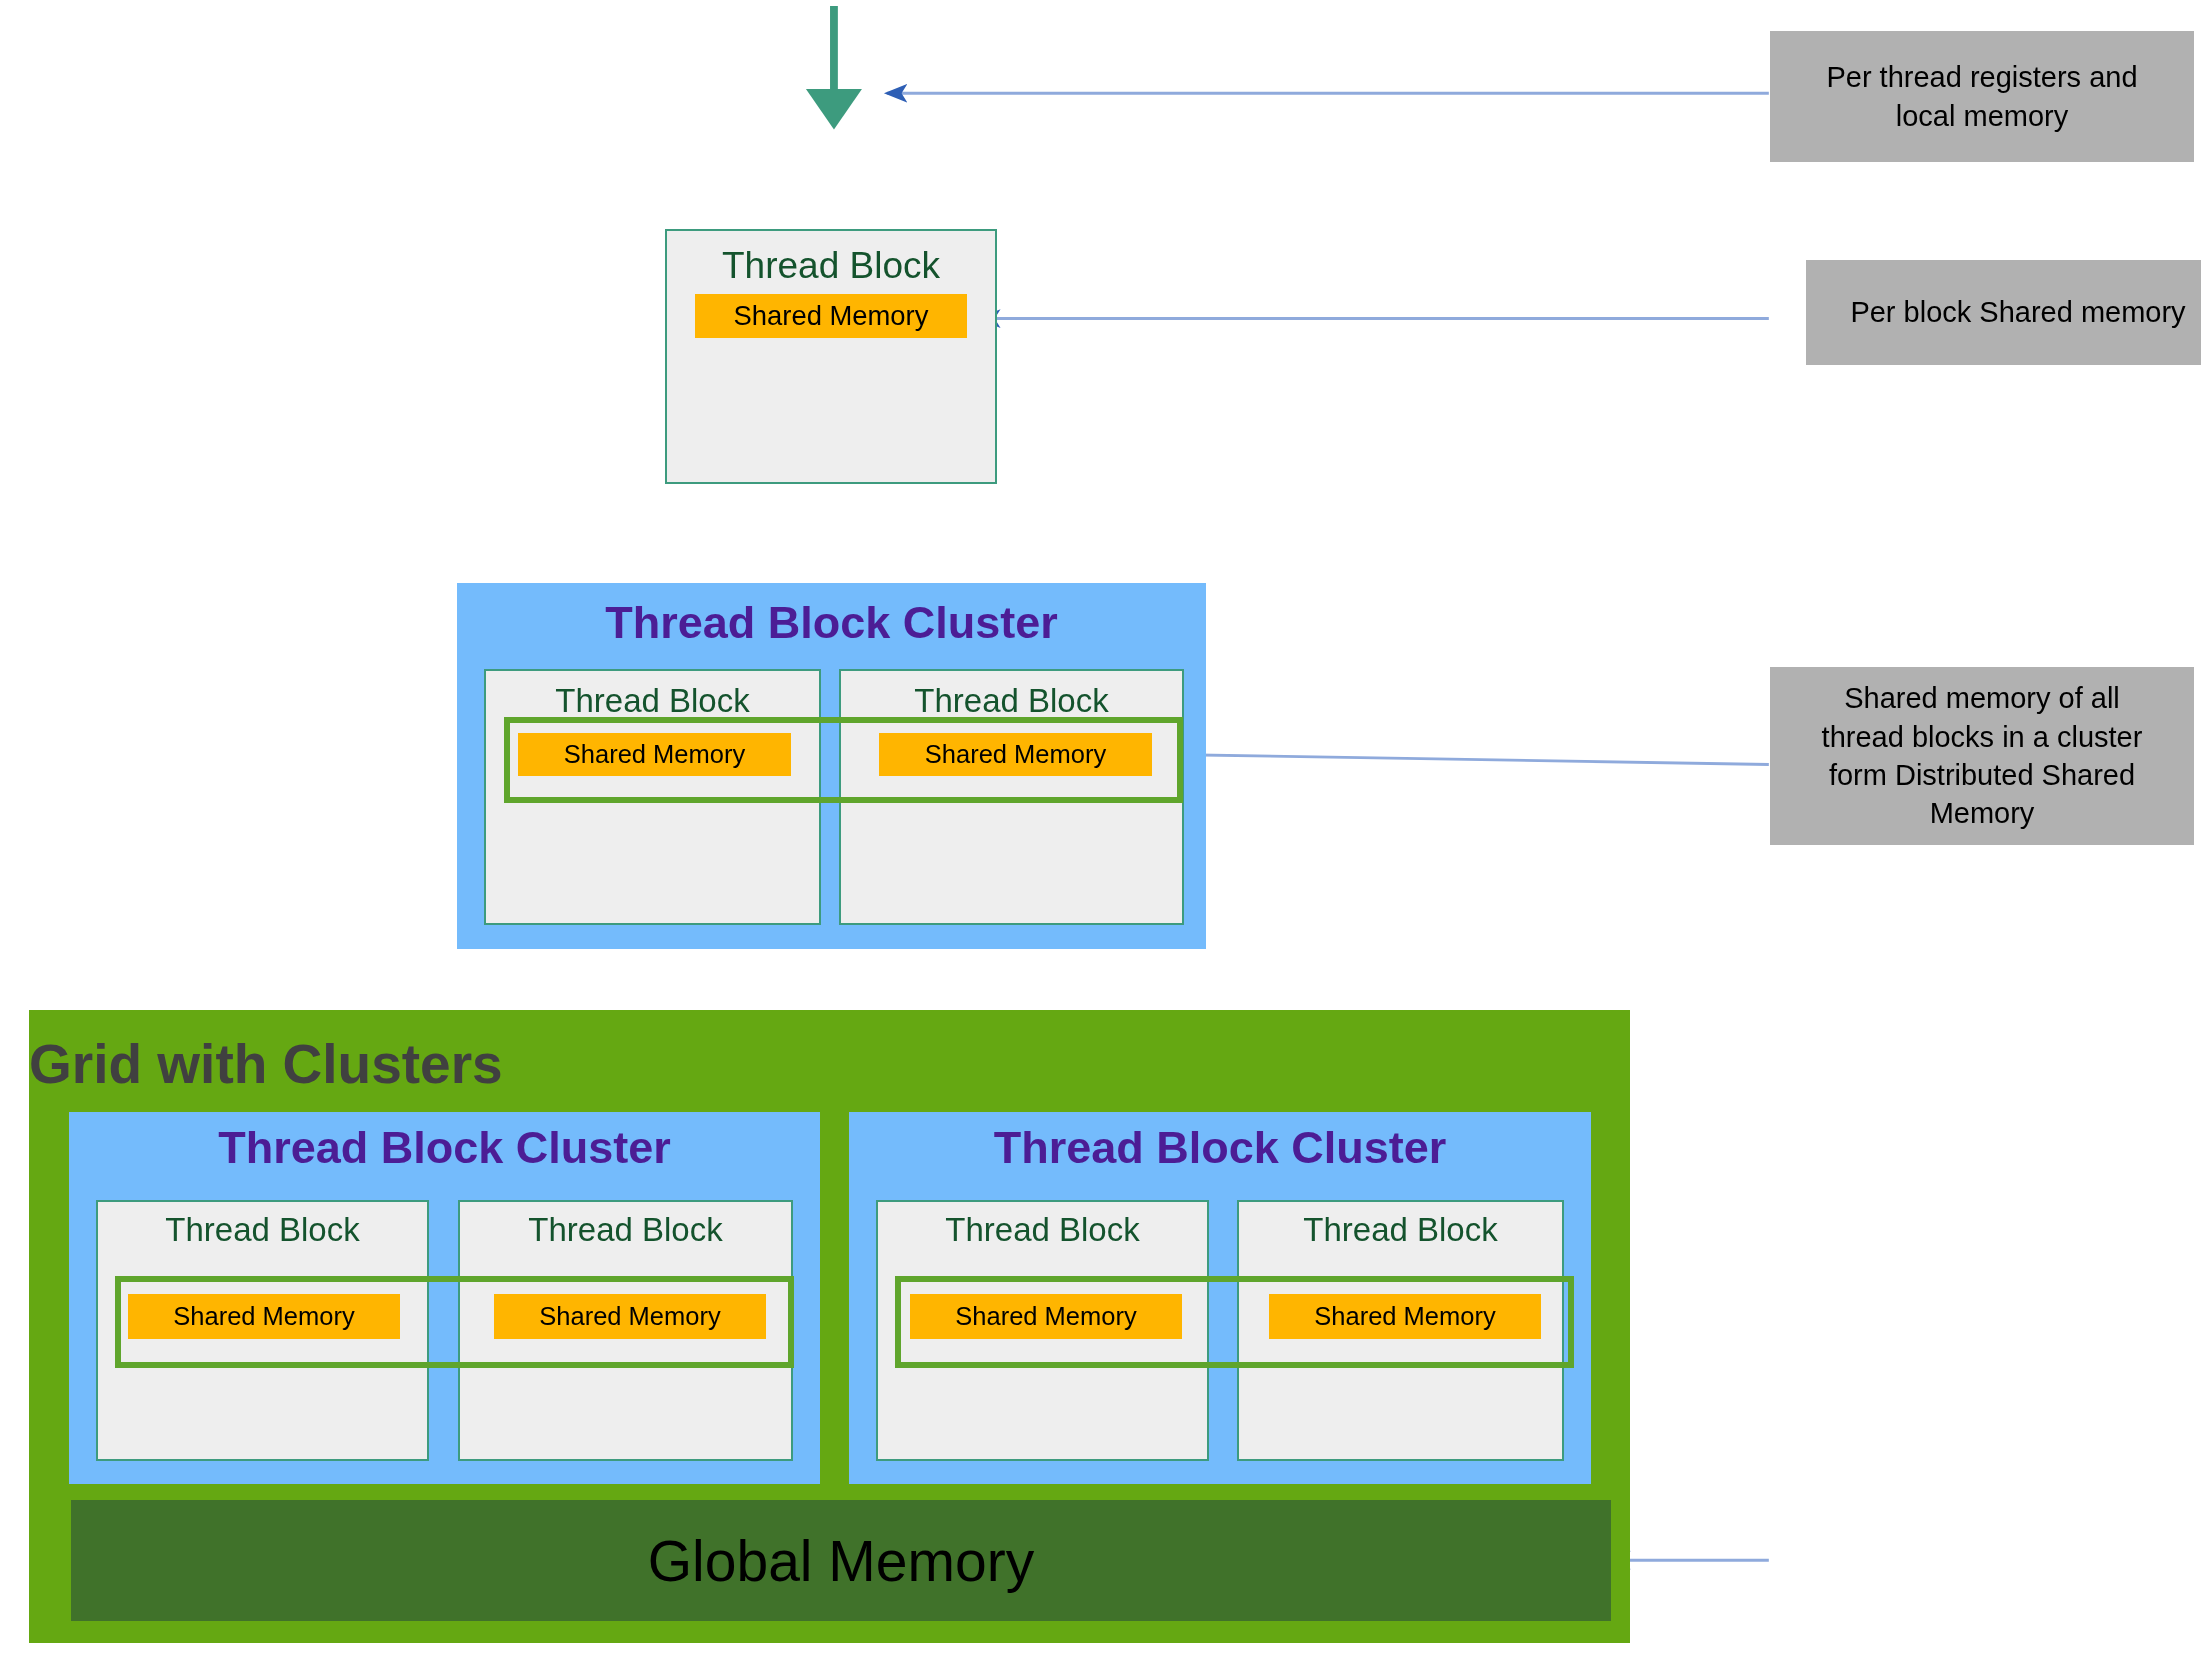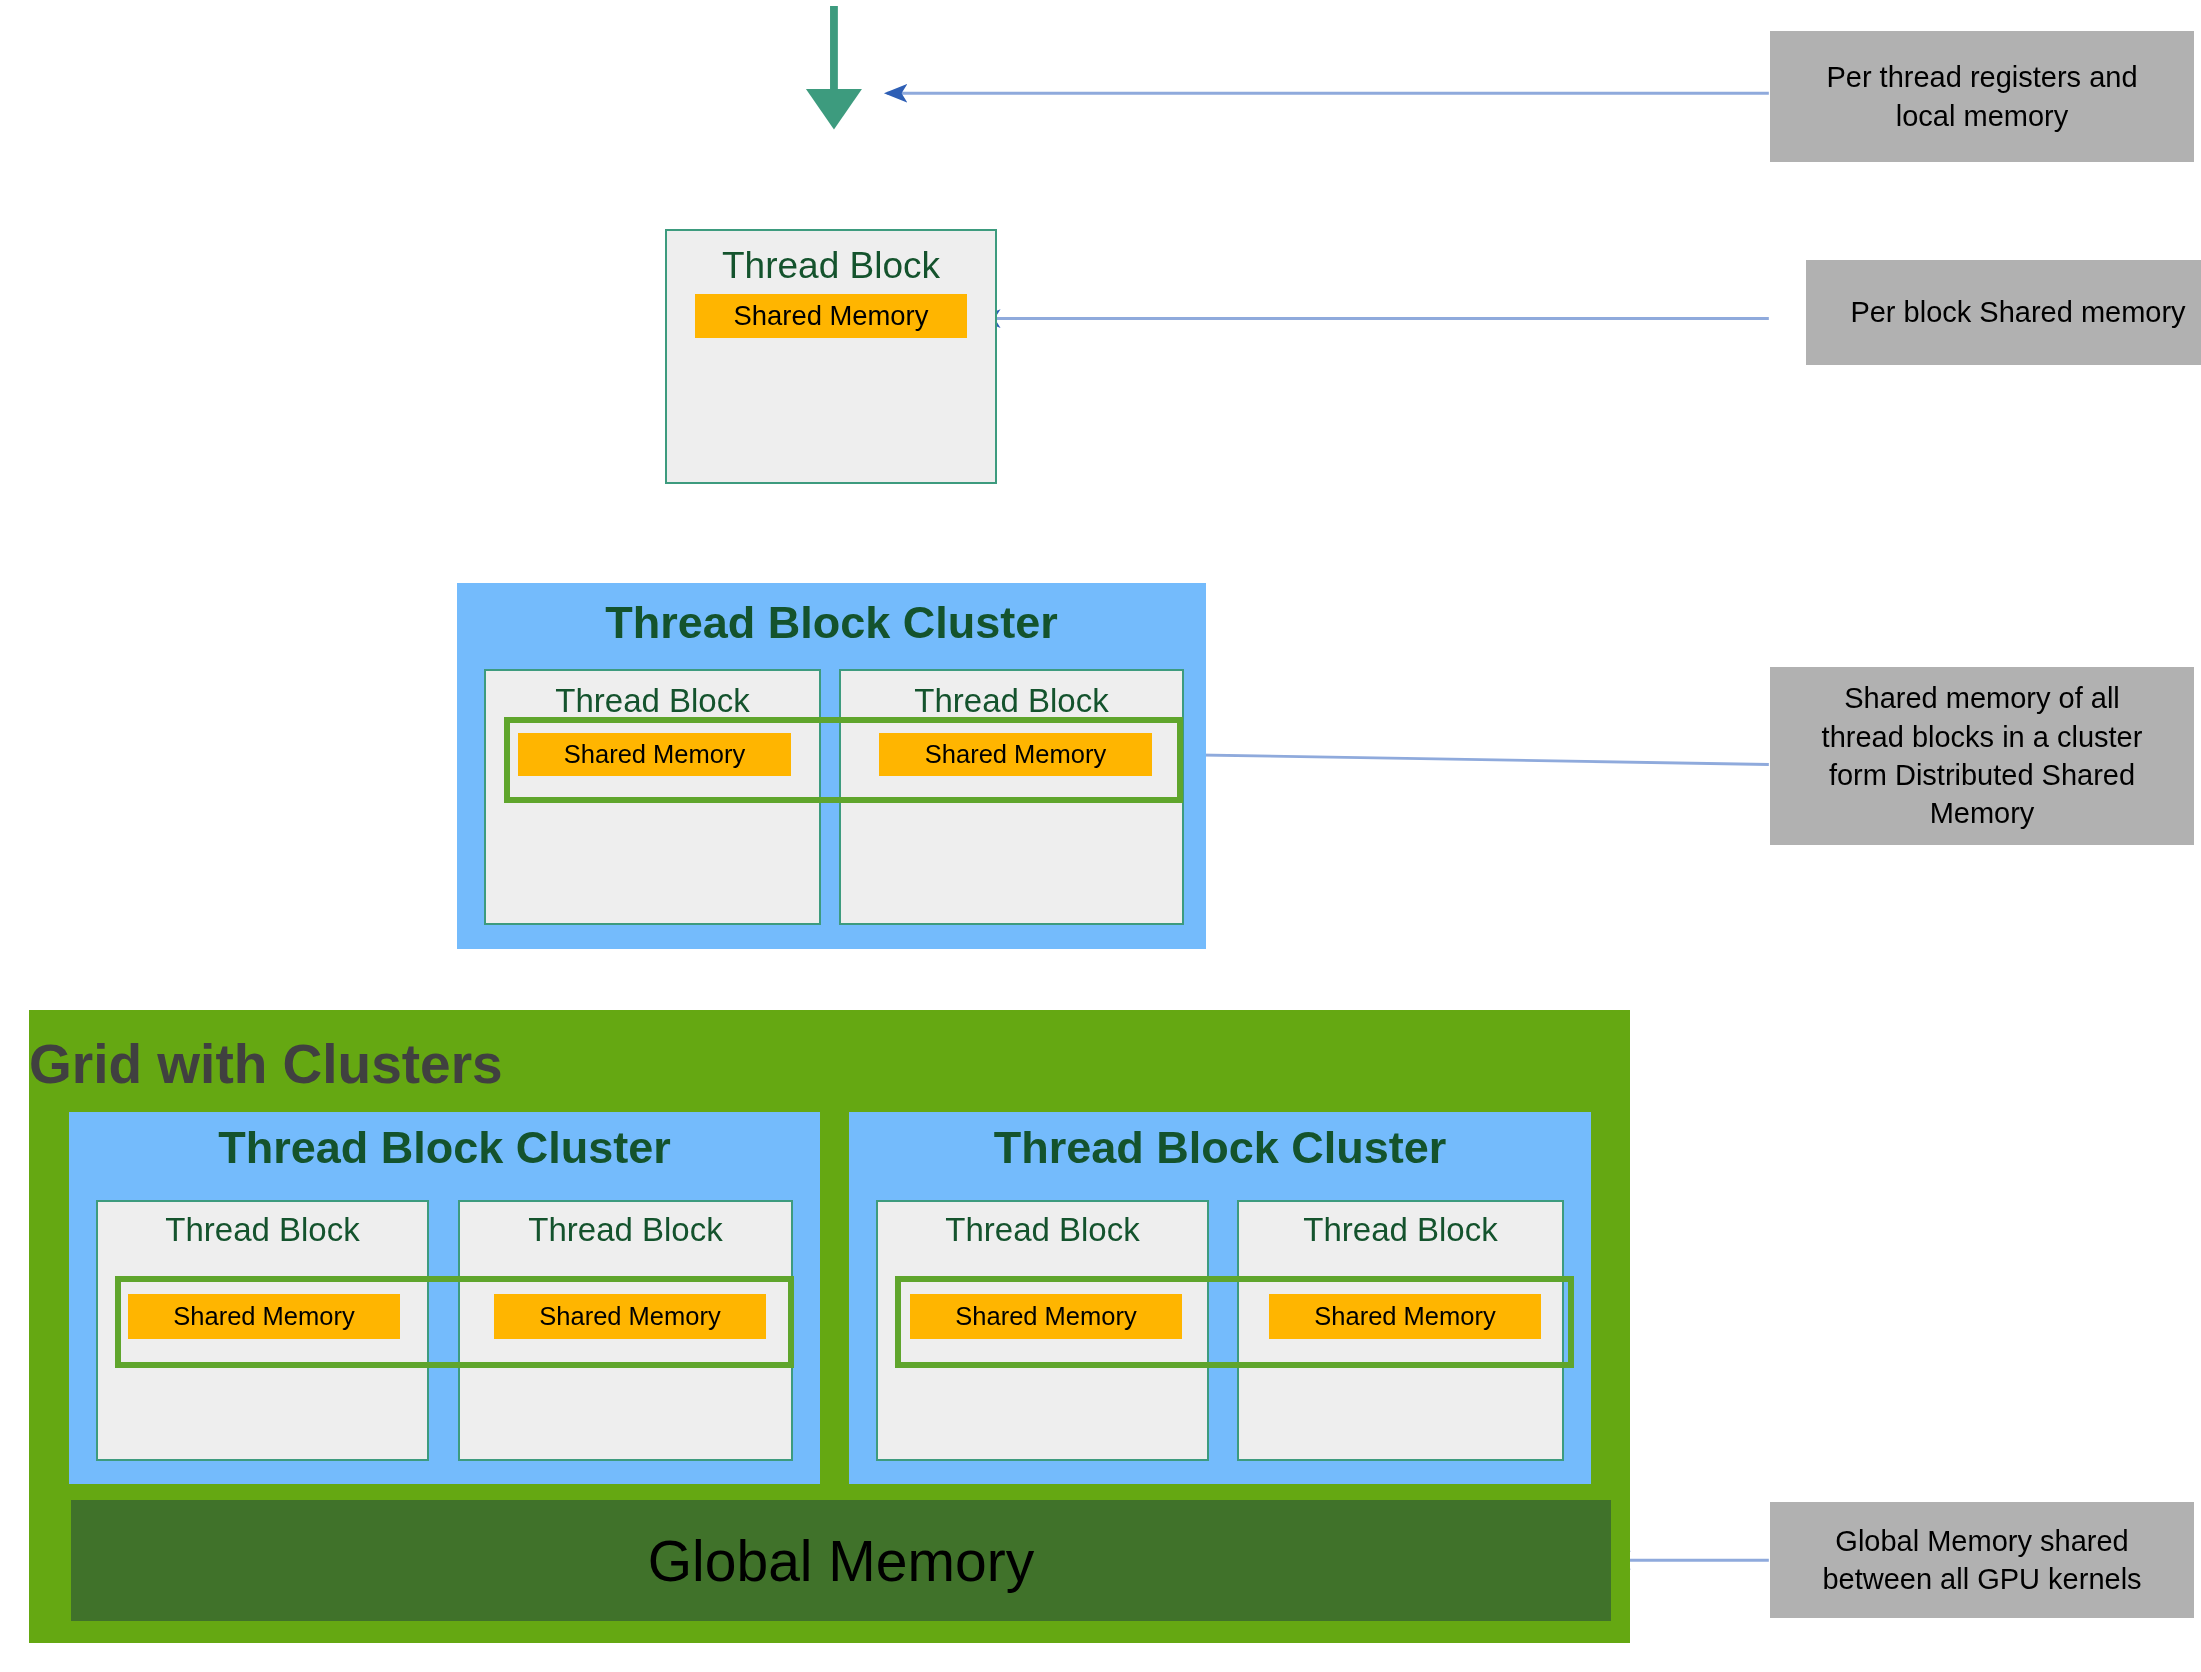--- a/index.html
+++ b/index.html
@@ -72,21 +72,21 @@
   }
 
   
   .cluster {
     background: #74bbfc;
   }
   .cluster-title {
     position: absolute;
     left: 0; right: 0;
     text-align: center;
-    color: #14532d;
+    color: #4c1d95;
     font-family: "Liberation Sans", sans-serif;
     font-weight: 700;
   }
 
   
   .grid-box { background: #65a812; }
   .grid-title {
     position: absolute;
     left: 0; right: 16px;
     text-align: left;
@@ -287,19 +287,15 @@
     <span>Per block Shared memory</span>
   </div>
 
   <div class="node callout" style="left:1770px; top:667px; width:424px; height:178px; flex-direction:column;">
     <span>Shared memory of all</span>
     <span>thread blocks in a cluster</span>
     <span>form Distributed Shared</span>
     <span>Memory</span>
   </div>
 
-  <div class="node callout" style="left:1770px; top:1502px; width:424px; height:116px; flex-direction:column;">
-    <span>Global Memory shared</span>
-    <span>between all GPU kernels</span>
-  </div>
 
 </div>
 
 
 </body></html>

